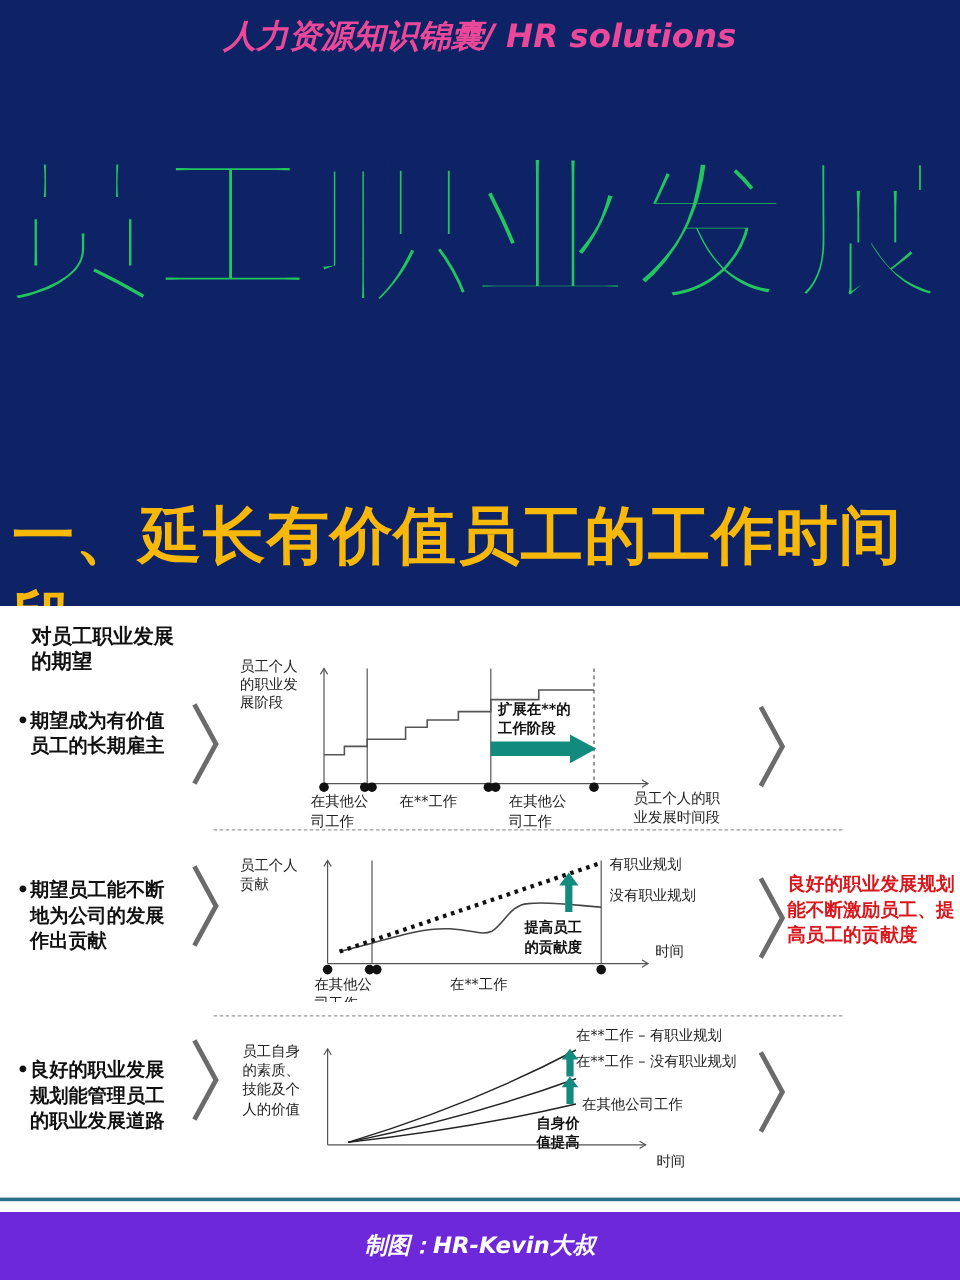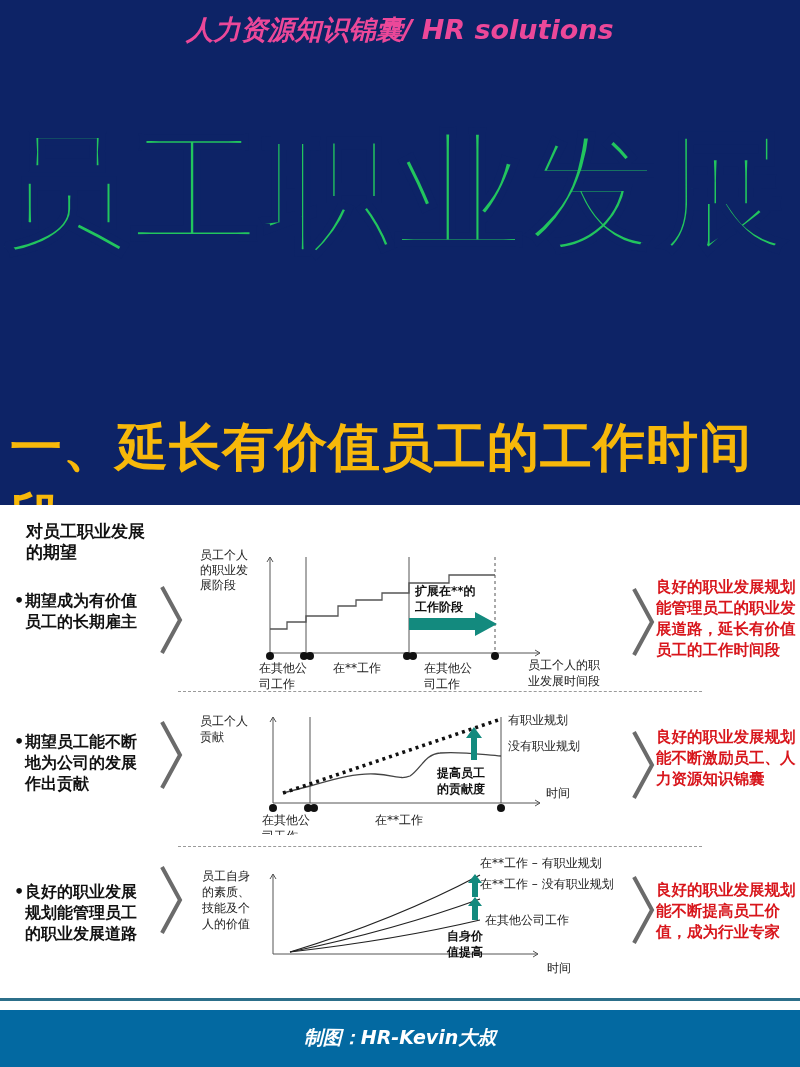--- a/index.html
+++ b/index.html
@@ -21,21 +21,21 @@
   .section-heading { position: absolute; left: 26px; top: 16px; font-size: 17px; font-weight: bold; color: #111; line-height: 21px; width: 130px; }
   .bullet { position: absolute; left: 14px; font-size: 16px; font-weight: bold; color: #111; line-height: 21px; width: 135px; }
   .bullet .dot { position: absolute; left: 0; top: 0; }
   .bullet .txt { display: block; padding-left: 11px; }
   .chev { position: absolute; width: 30px; height: 70px; }
   .result { position: absolute; left: 656px; width: 140px; font-size: 15.5px; font-weight: bold; color: #d8161c; line-height: 21px; }
 
   .divider { position: absolute; left: 178px; width: 524px; height: 0; border-top: 1px dashed #9a9a9a; }
   .bottom-rule { position: absolute; left: 0; top: 998px; width: 800px; height: 3px; background: #2c6f8a; }
 
-  .footer { position: absolute; left: 0; top: 1010px; width: 800px; height: 57px; background: #0369a1; }
+  .footer { position: absolute; left: 0; top: 1010px; width: 800px; height: 57px; background: #6d28d9; }
   .footer .credit { position: absolute; top: 15px; left: 0; width: 800px; text-align: center; color: #ffffff;
     font-size: 19px; font-weight: bold; font-style: italic; }
 
   svg text { font-family: "DejaVu Sans", "Liberation Sans", sans-serif; }
 </style>
 </head>
 <body>
 
 <div class="header">
   <div class="brand">人力资源知识锦囊/ HR solutions</div>
@@ -85,21 +85,20 @@
     <text x="138" y="127" font-size="12" fill="#222">在**工作</text>
     <text x="229" y="127" font-size="12" fill="#222">在其他公</text>
     <text x="229" y="143" font-size="12" fill="#222">司工作</text>
     <text x="333" y="124" font-size="12" fill="#222">员工个人的职</text>
     <text x="333" y="140" font-size="12" fill="#222">业发展时间段</text>
   </svg>
 
   <svg class="chev" style="left:630px; top:82px;" viewBox="0 0 30 70">
     <polyline points="4,2 22,35 4,68" fill="none" stroke="#6b6b6b" stroke-width="4"></polyline>
   </svg>
-  <div class="result" style="top:72px;">良好的职业发展规划能管理员工的职业发展道路，延长有价值员工的工作时间段</div>
 
   <div class="divider" style="top:186px;"></div>
 
   <div class="bullet" style="top:226px;">
     <span class="dot">•</span>
     <span class="txt">期望员工能不断地为公司的发展作出贡献</span>
   </div>
   <svg class="chev" style="left:158px; top:215px;" viewBox="0 0 30 70">
     <polyline points="4,2 22,35 4,68" fill="none" stroke="#6b6b6b" stroke-width="4"></polyline>
   </svg>
@@ -129,21 +128,21 @@
     <text x="67" y="135" font-size="12" fill="#222">司工作</text>
     <text x="180" y="119" font-size="12" fill="#222">在**工作</text>
     <text x="313" y="19" font-size="12" fill="#222">有职业规划</text>
     <text x="313" y="45" font-size="12" fill="#222">没有职业规划</text>
     <text x="351" y="92" font-size="12" fill="#222">时间</text>
   </svg>
 
   <svg class="chev" style="left:630px; top:225px;" viewBox="0 0 30 70">
     <polyline points="4,2 22,35 4,68" fill="none" stroke="#6b6b6b" stroke-width="4"></polyline>
   </svg>
-  <div class="result" style="top:222px;">良好的职业发展规划能不断激励员工、人力资源知识锦囊</div>
+  <div class="result" style="top:222px;">良好的职业发展规划能不断激励员工、提高员工的贡献度</div>
 
   <div class="divider" style="top:341px;"></div>
 
   <div class="bullet" style="top:376px;">
     <span class="dot">•</span>
     <span class="txt">良好的职业发展规划能管理员工的职业发展道路</span>
   </div>
   <svg class="chev" style="left:158px; top:360px;" viewBox="0 0 30 70">
     <polyline points="4,2 22,35 4,68" fill="none" stroke="#6b6b6b" stroke-width="4"></polyline>
   </svg>
@@ -166,20 +165,19 @@
     <text x="285" y="38" font-size="12" fill="#222">在**工作 – 没有职业规划</text>
     <text x="290" y="74" font-size="12" fill="#222">在其他公司工作</text>
     <text x="252" y="90" font-size="12" font-weight="bold" fill="#111">自身价</text>
     <text x="252" y="106" font-size="12" font-weight="bold" fill="#111">值提高</text>
     <text x="352" y="122" font-size="12" fill="#222">时间</text>
   </svg>
 
   <svg class="chev" style="left:630px; top:370px;" viewBox="0 0 30 70">
     <polyline points="4,2 22,35 4,68" fill="none" stroke="#6b6b6b" stroke-width="4"></polyline>
   </svg>
-  <div class="result" style="top:375px;">良好的职业发展规划能不断提高员工价值，成为行业专家</div>
 </div>
 
 <div class="bottom-rule"></div>
 
 <div class="footer">
   <div class="credit">制图：HR-Kevin大叔</div>
 </div>
 
 </body></html>

